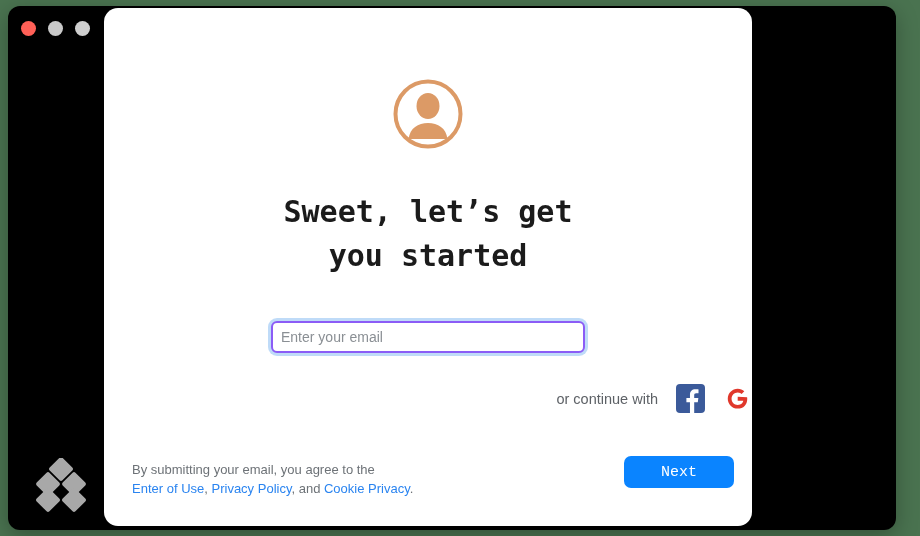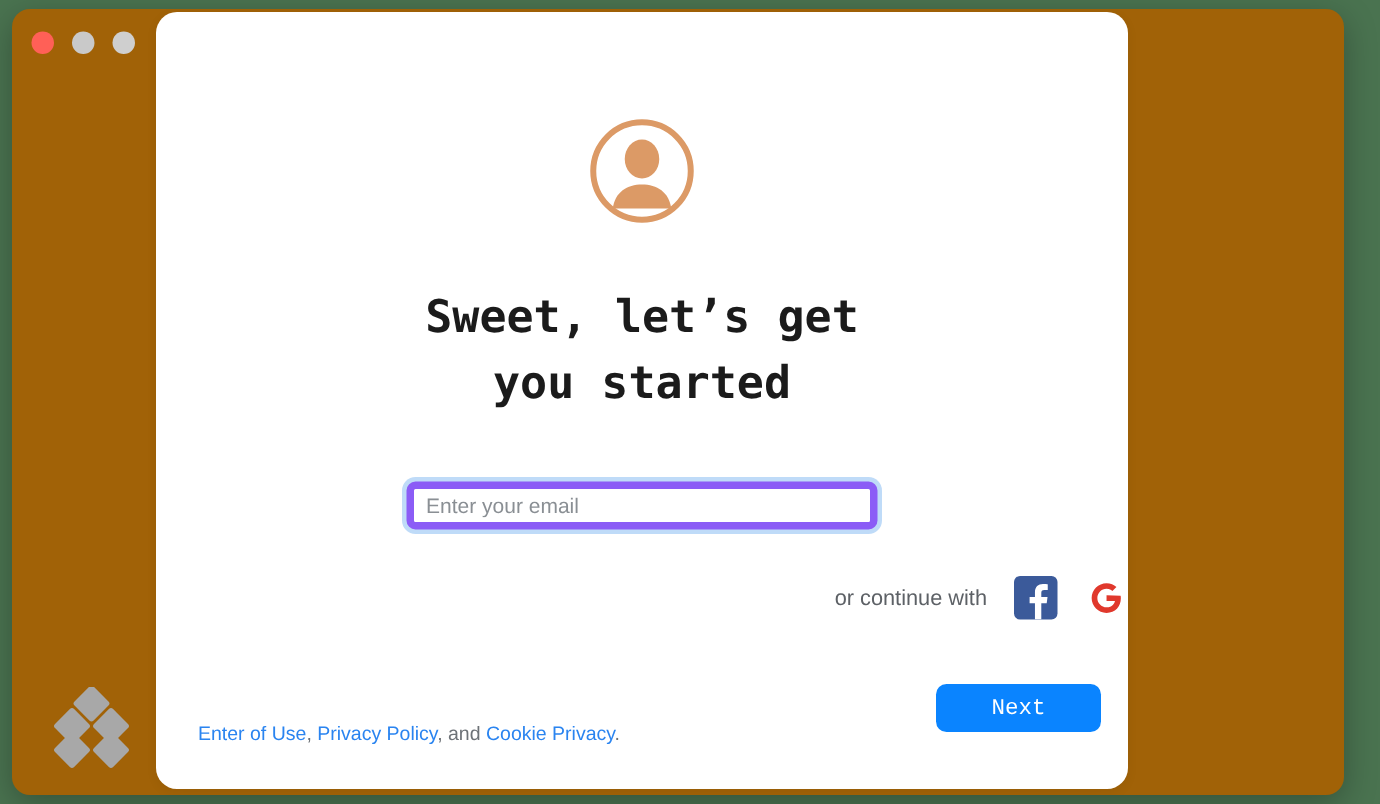--- a/index.html
+++ b/index.html
@@ -14,21 +14,21 @@
     overflow: hidden;
   }
 
   
   #app-window {
     position: absolute;
     left: 8px;
     top: 6px;
     width: 888px;
     height: 524px;
-    background: #a16207;
+    background: #000000;
     border-radius: 12px;
     box-shadow: 0 6px 22px rgba(0,0,0,0.28);
     overflow: hidden;
   }
   #traffic-lights {
     position: absolute;
     left: 13px;
     top: 15px;
     display: flex;
     gap: 12px;
@@ -101,21 +101,21 @@
   }
   #email-input {
     box-sizing: border-box;
     width: 100%;
     height: 32px;
     padding: 0 8px;
     font-family: "Liberation Sans", sans-serif;
     font-size: 14px;
     color: #222;
     background: #ffffff;
-    border: 5px solid #8b5cf6;
+    border: 2px solid #8b5cf6;
     border-radius: 6px;
     outline: none;
     box-shadow: 0 0 0 3px rgba(112,175,240,0.45);
   }
   #email-input::placeholder { color: #8a8f94; }
 
   
   #social-row {
     position: absolute;
     left: 0;
@@ -236,21 +236,21 @@
 
       <span id="google-btn">
         <svg viewBox="0 0 28 28" width="27" height="27" aria-hidden="true">
           <path d="M14.2 12.2v4.05h5.8c-0.25 1.5-1.78 4.4-5.8 4.4-3.5 0-6.35-2.9-6.35-6.47s2.85-6.47 6.35-6.47c1.98 0 3.31 0.85 4.07 1.57l2.78-2.68C19.27 4.93 16.95 3.9 14.2 3.9 8.52 3.9 3.9 8.5 3.9 14.18s4.62 10.28 10.3 10.28c5.95 0 9.9-4.18 9.9-10.07 0-0.68-0.07-1.2-0.16-1.72z" fill="#e0382c"></path>
         </svg>
       </span>
     </div>
 
     <div id="footer">
       <div id="legal">
-        <br>
+        <span>By submitting your email, you agree to the</span><br>
         <a href="#">Enter of Use</a><span>, </span><a href="#">Privacy Policy</a><span>, and </span><a href="#">Cookie Privacy</a><span>.</span>
       </div>
 
       <button id="next-button">Next</button>
     </div>
 
   </div>
 </div>
 
 </body></html>

